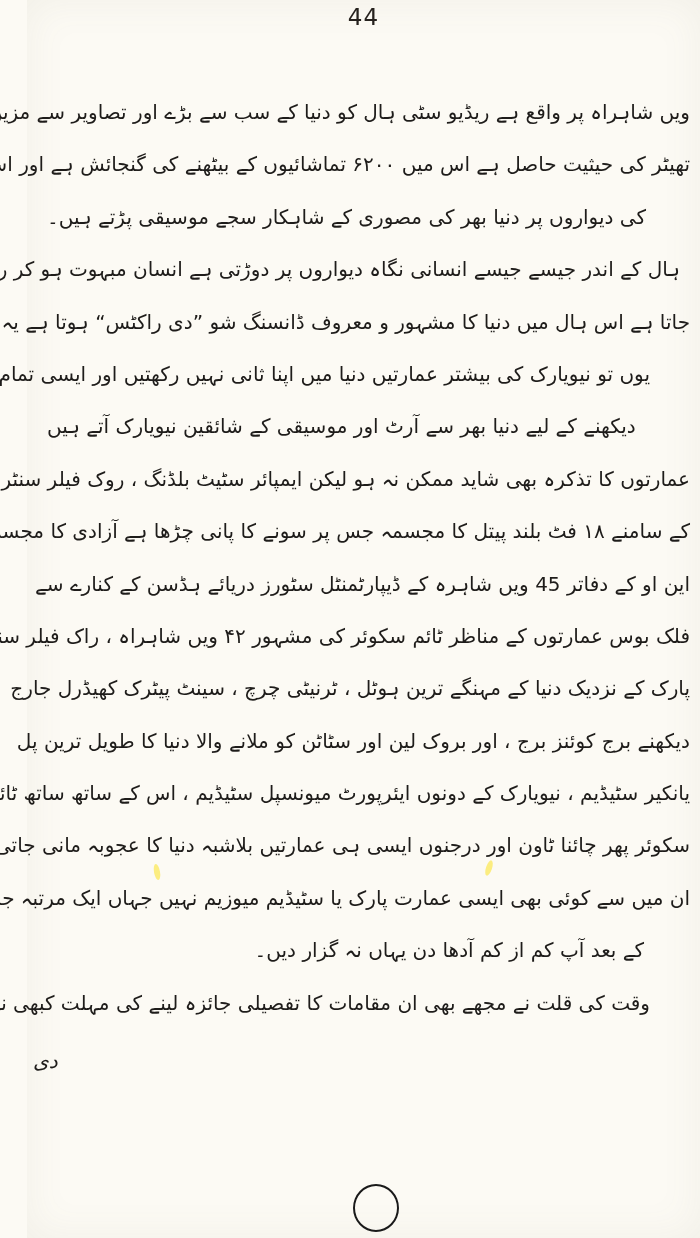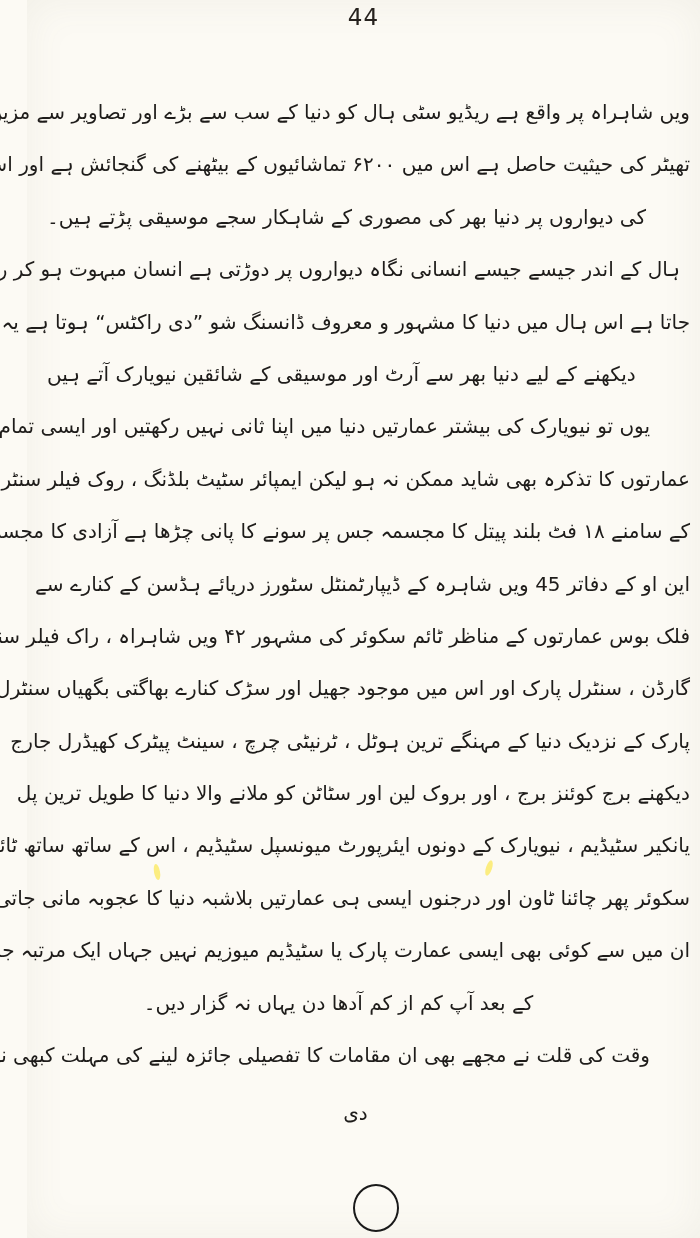--- a/index.html
+++ b/index.html
@@ -65,26 +65,26 @@
     text-align-last: justify;
     padding-left: 4px;
     padding-right: 14px;
   }
   
   .l-left {
     text-align: left;
     padding-left: 14px;
   }
   .l-center {
-    text-align: center;
     padding-right: 50px;
   }
   .l-right {
-    text-align: center;
+    text-align: left;
     padding-right: 16px;
+    font-style: italic;
   }
   .circle-ornament {
     position: absolute;
     top: 1184px;
     left: 326px;
     width: 42px;
     height: 44px;
     border: 2.5px solid #1a1a1a;
     border-radius: 50%;
     background: transparent;
@@ -115,27 +115,26 @@
 <div class="page">
 
   <div class="page-number">44</div>
 
   <div class="text-block" dir="rtl">
     <div class="line l-full">ویں شاہراہ پر واقع ہے ریڈیو سٹی ہال کو دنیا کے سب سے بڑے اور تصاویر سے مزین</div>
     <div class="line l-full">تھیٹر کی حیثیت حاصل ہے اس میں ۶۲۰۰ تماشائیوں کے بیٹھنے کی گنجائش ہے اور اس</div>
     <div class="line l-left">کی دیواروں پر دنیا بھر کی مصوری کے شاہکار سجے موسیقی پڑتے ہیں۔</div>
     <div class="line l-first-sm">ہال کے اندر جیسے جیسے انسانی نگاہ دیواروں پر دوڑتی ہے انسان مبہوت ہو کر رہ</div>
     <div class="line l-full">جاتا ہے اس ہال میں دنیا کا مشہور و معروف ڈانسنگ شو ”دی راکٹس“ ہوتا ہے یہ شو</div>
+    <div class="line l-first">یوں تو نیویارک کی بیشتر عمارتیں دنیا میں اپنا ثانی نہیں رکھتیں اور ایسی تمام</div>
     <div class="line l-left">دیکھنے کے لیے دنیا بھر سے آرٹ اور موسیقی کے شائقین نیویارک آتے ہیں</div>
-    <div class="line l-first">یوں تو نیویارک کی بیشتر عمارتیں دنیا میں اپنا ثانی نہیں رکھتیں اور ایسی تمام</div>
     <div class="line l-full">عمارتوں کا تذکرہ بھی شاید ممکن نہ ہو لیکن ایمپائر سٹیٹ بلڈنگ ، روک فیلر سنٹر پلازہ</div>
     <div class="line l-full">کے سامنے ۱۸ فٹ بلند پیتل کا مجسمہ جس پر سونے کا پانی چڑھا ہے آزادی کا مجسمہ یو</div>
     <div class="line l-full">این او کے دفاتر 45 ویں شاہرہ کے ڈیپارٹمنٹل سٹورز دریائے ہڈسن کے کنارے سے</div>
     <div class="line l-full">فلک بوس عمارتوں کے مناظر ٹائم سکوئر کی مشہور ۴۲ ویں شاہراہ ، راک فیلر سنٹر چینلز</div>
-    <div class="line l-full">گارڈن ، سنٹرل پارک اور اس میں موجود جھیل اور سڑک کنارے بھاگتی بگھیاں سنٹرل</div>
     <div class="line l-full">پارک کے نزدیک دنیا کے مہنگے ترین ہوٹل ، ٹرنیٹی چرچ ، سینٹ پیٹرک کھیڈرل جارج</div>
     <div class="line l-full">دیکھنے برج کوئنز برج ، اور بروک لین اور سٹاٹن کو ملانے والا دنیا کا طویل ترین پل</div>
     <div class="line l-full">یانکیر سٹیڈیم ، نیویارک کے دونوں ایئرپورٹ میونسپل سٹیڈیم ، اس کے ساتھ ساتھ ٹائم</div>
     <div class="line l-full">سکوئر پھر چائنا ٹاون اور درجنوں ایسی ہی عمارتیں بلاشبہ دنیا کا عجوبہ مانی جاتی ہیں۔ اور</div>
     <div class="line l-full">ان میں سے کوئی بھی ایسی عمارت پارک یا سٹیڈیم میوزیم نہیں جہاں ایک مرتبہ جانے</div>
     <div class="line l-center">کے بعد آپ کم از کم آدھا دن یہاں نہ گزار دیں۔</div>
     <div class="line l-first">وقت کی قلت نے مجھے بھی ان مقامات کا تفصیلی جائزہ لینے کی مہلت کبھی نہیں</div>
     <div class="line l-right" style="margin-top:6px">دی</div>
   </div>
 

